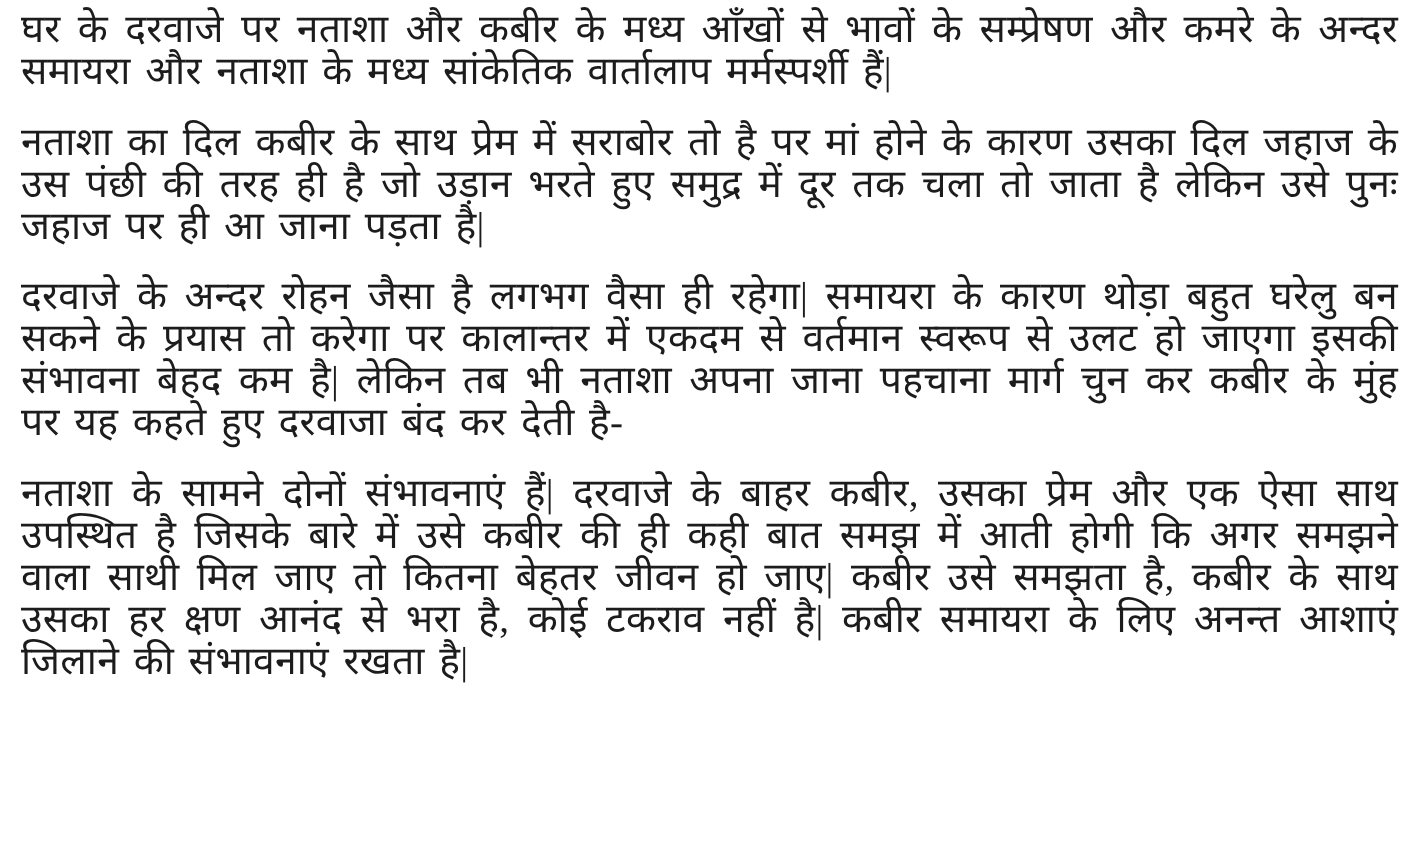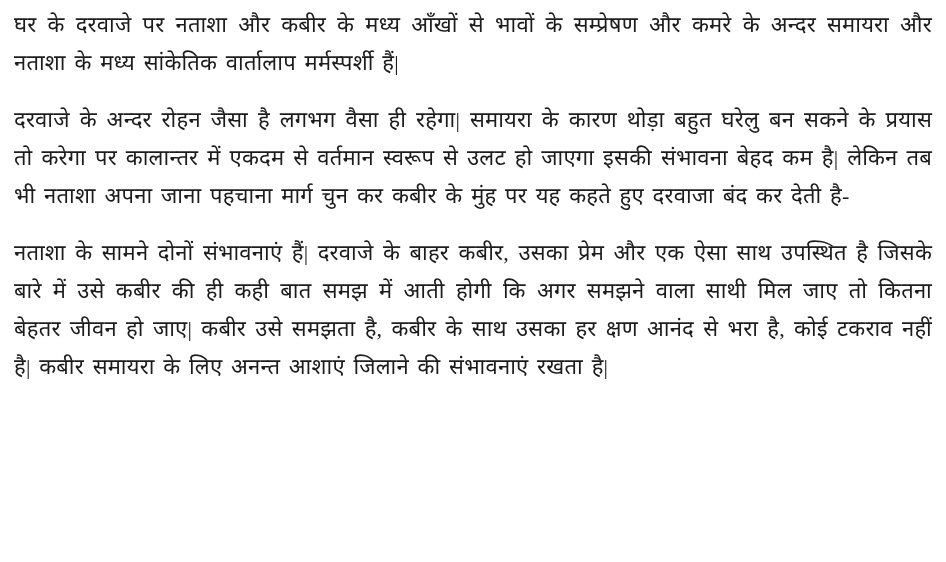--- a/index.html
+++ b/index.html
@@ -15,28 +15,29 @@
   }
   .doc {
     box-sizing: border-box;
     width: 946px;
     height: 562px;
     padding: 6px 14px 0 14px;
     color: #1c1c1c;
   }
   .doc p {
     margin: 0 0 19px 0;
-    font-size: 22px;
-    line-height: 38px;
+    font-size: 26px;
+    line-height: 28px;
     text-align: justify;
     text-justify: inter-word;
     word-spacing: 3px;
     letter-spacing: 0.2px;
   }
 </style>
 </head>
 <body>
 
 <div class="doc">
   <p>घर के दरवाजे पर नताशा और कबीर के मध्य आँखों से भावों के सम्प्रेषण और कमरे के अन्दर समायरा और नताशा के मध्य सांकेतिक वार्तालाप मर्मस्पर्शी हैं|</p>
+  <p>नताशा का दिल कबीर के साथ प्रेम में सराबोर तो है पर मां होने के कारण उसका दिल जहाज के उस पंछी की तरह ही है जो उड़ान भरते हुए समुद्र में दूर तक चला तो जाता है लेकिन उसे पुनः जहाज पर ही आ जाना पड़ता है|</p>
   <p>दरवाजे के अन्दर रोहन जैसा है लगभग वैसा ही रहेगा| समायरा के कारण थोड़ा बहुत घरेलु बन सकने के प्रयास तो करेगा पर कालान्तर में एकदम से वर्तमान स्वरूप से उलट हो जाएगा इसकी संभावना बेहद कम है| लेकिन तब भी नताशा अपना जाना पहचाना मार्ग चुन कर कबीर के मुंह पर यह कहते हुए दरवाजा बंद कर देती है-</p>
   <p>नताशा के सामने दोनों संभावनाएं हैं| दरवाजे के बाहर कबीर, उसका प्रेम और एक ऐसा साथ उपस्थित है जिसके बारे में उसे कबीर की ही कही बात समझ में आती होगी कि अगर समझने वाला साथी मिल जाए तो कितना बेहतर जीवन हो जाए| कबीर उसे समझता है, कबीर के साथ उसका हर क्षण आनंद से भरा है, कोई टकराव नहीं है| कबीर समायरा के लिए अनन्त आशाएं जिलाने की संभावनाएं रखता है|</p>
 </div>
 
 </body></html>

